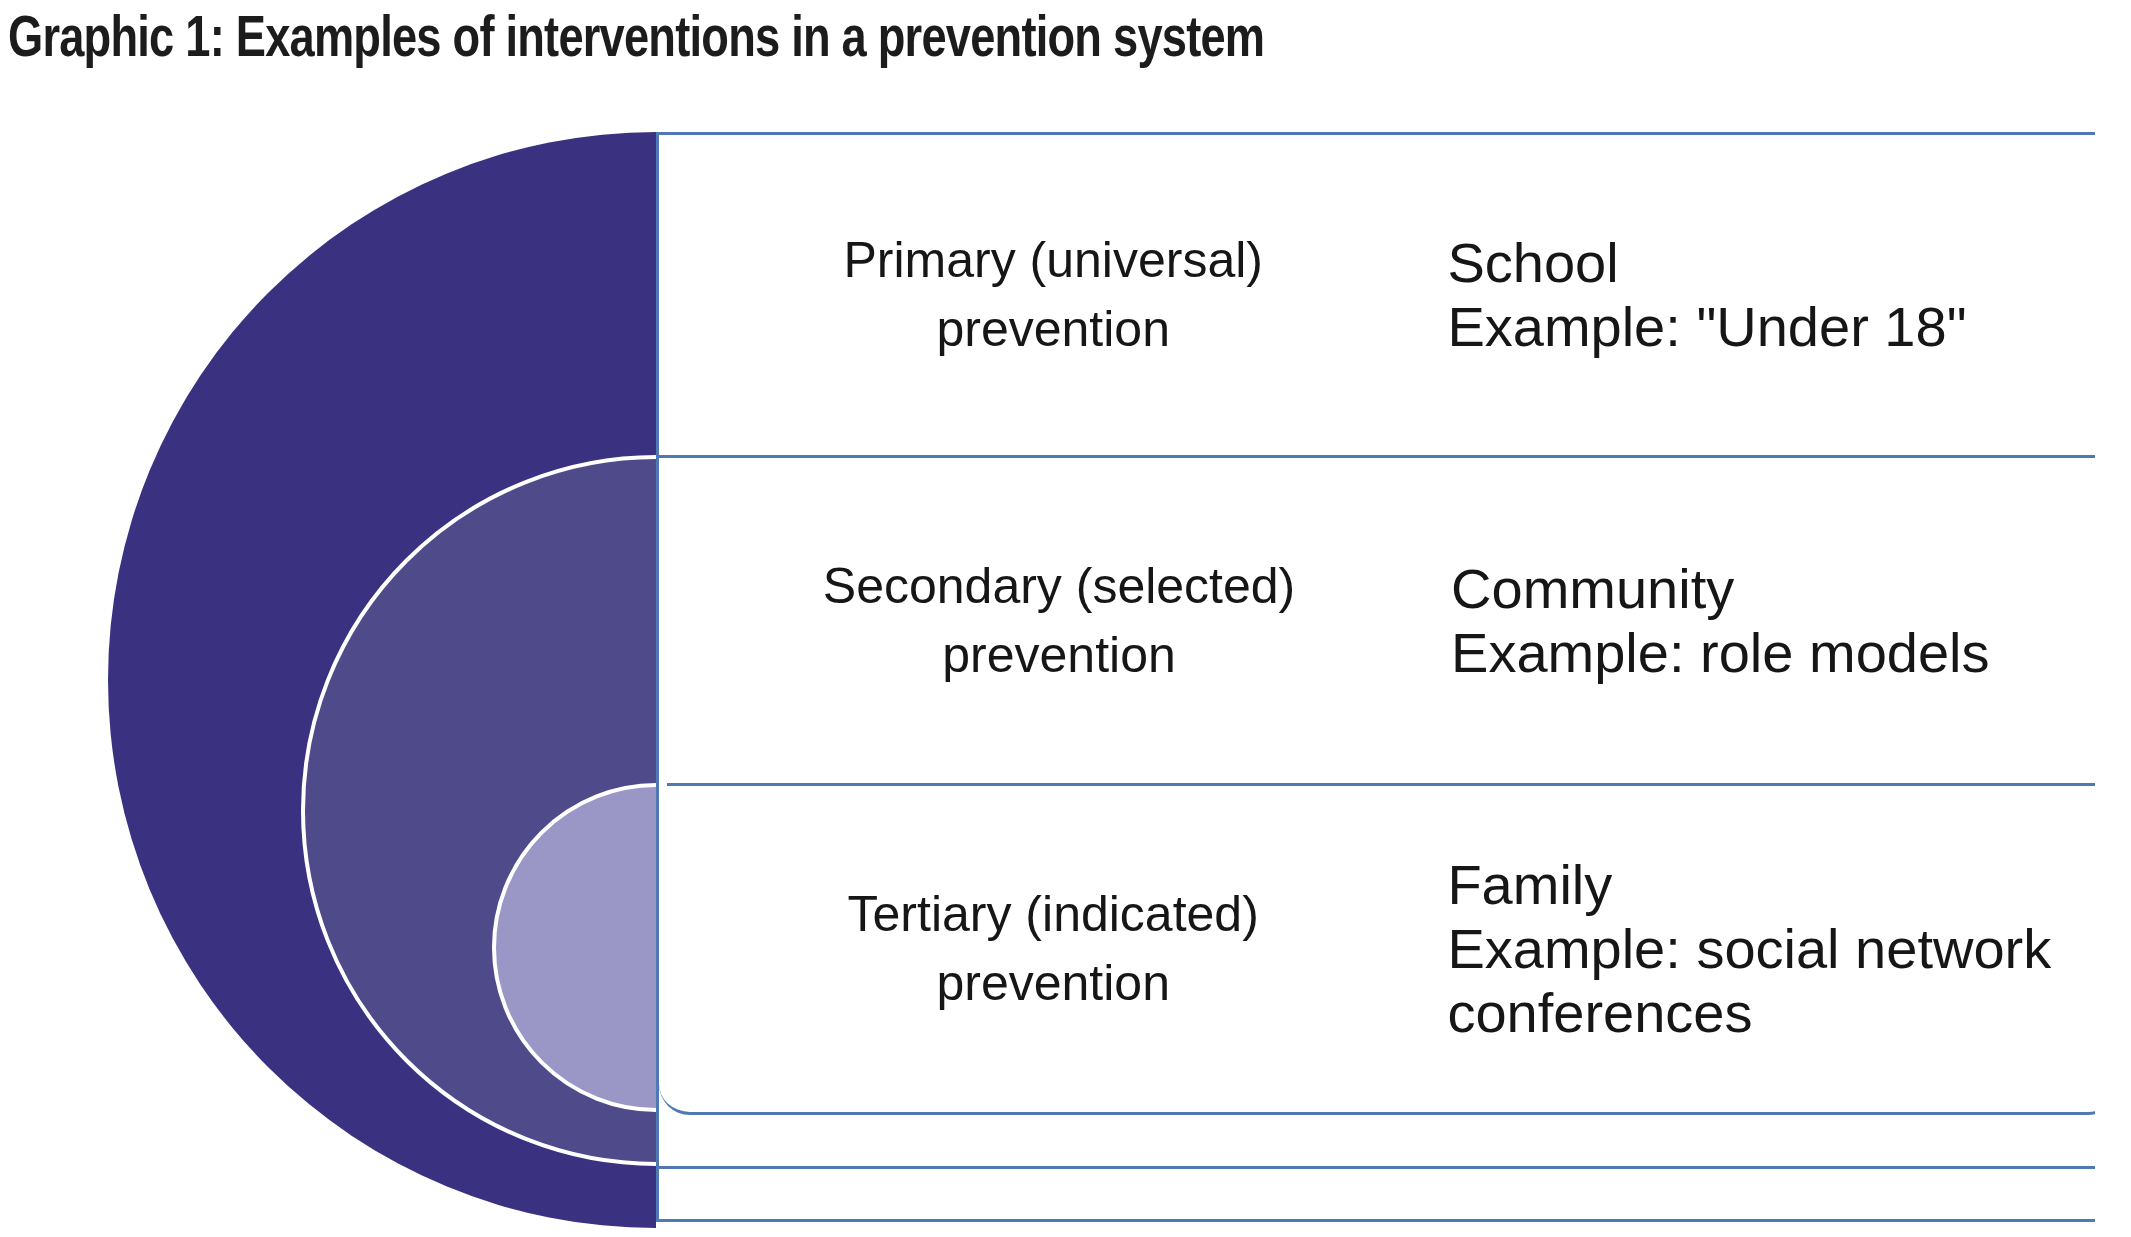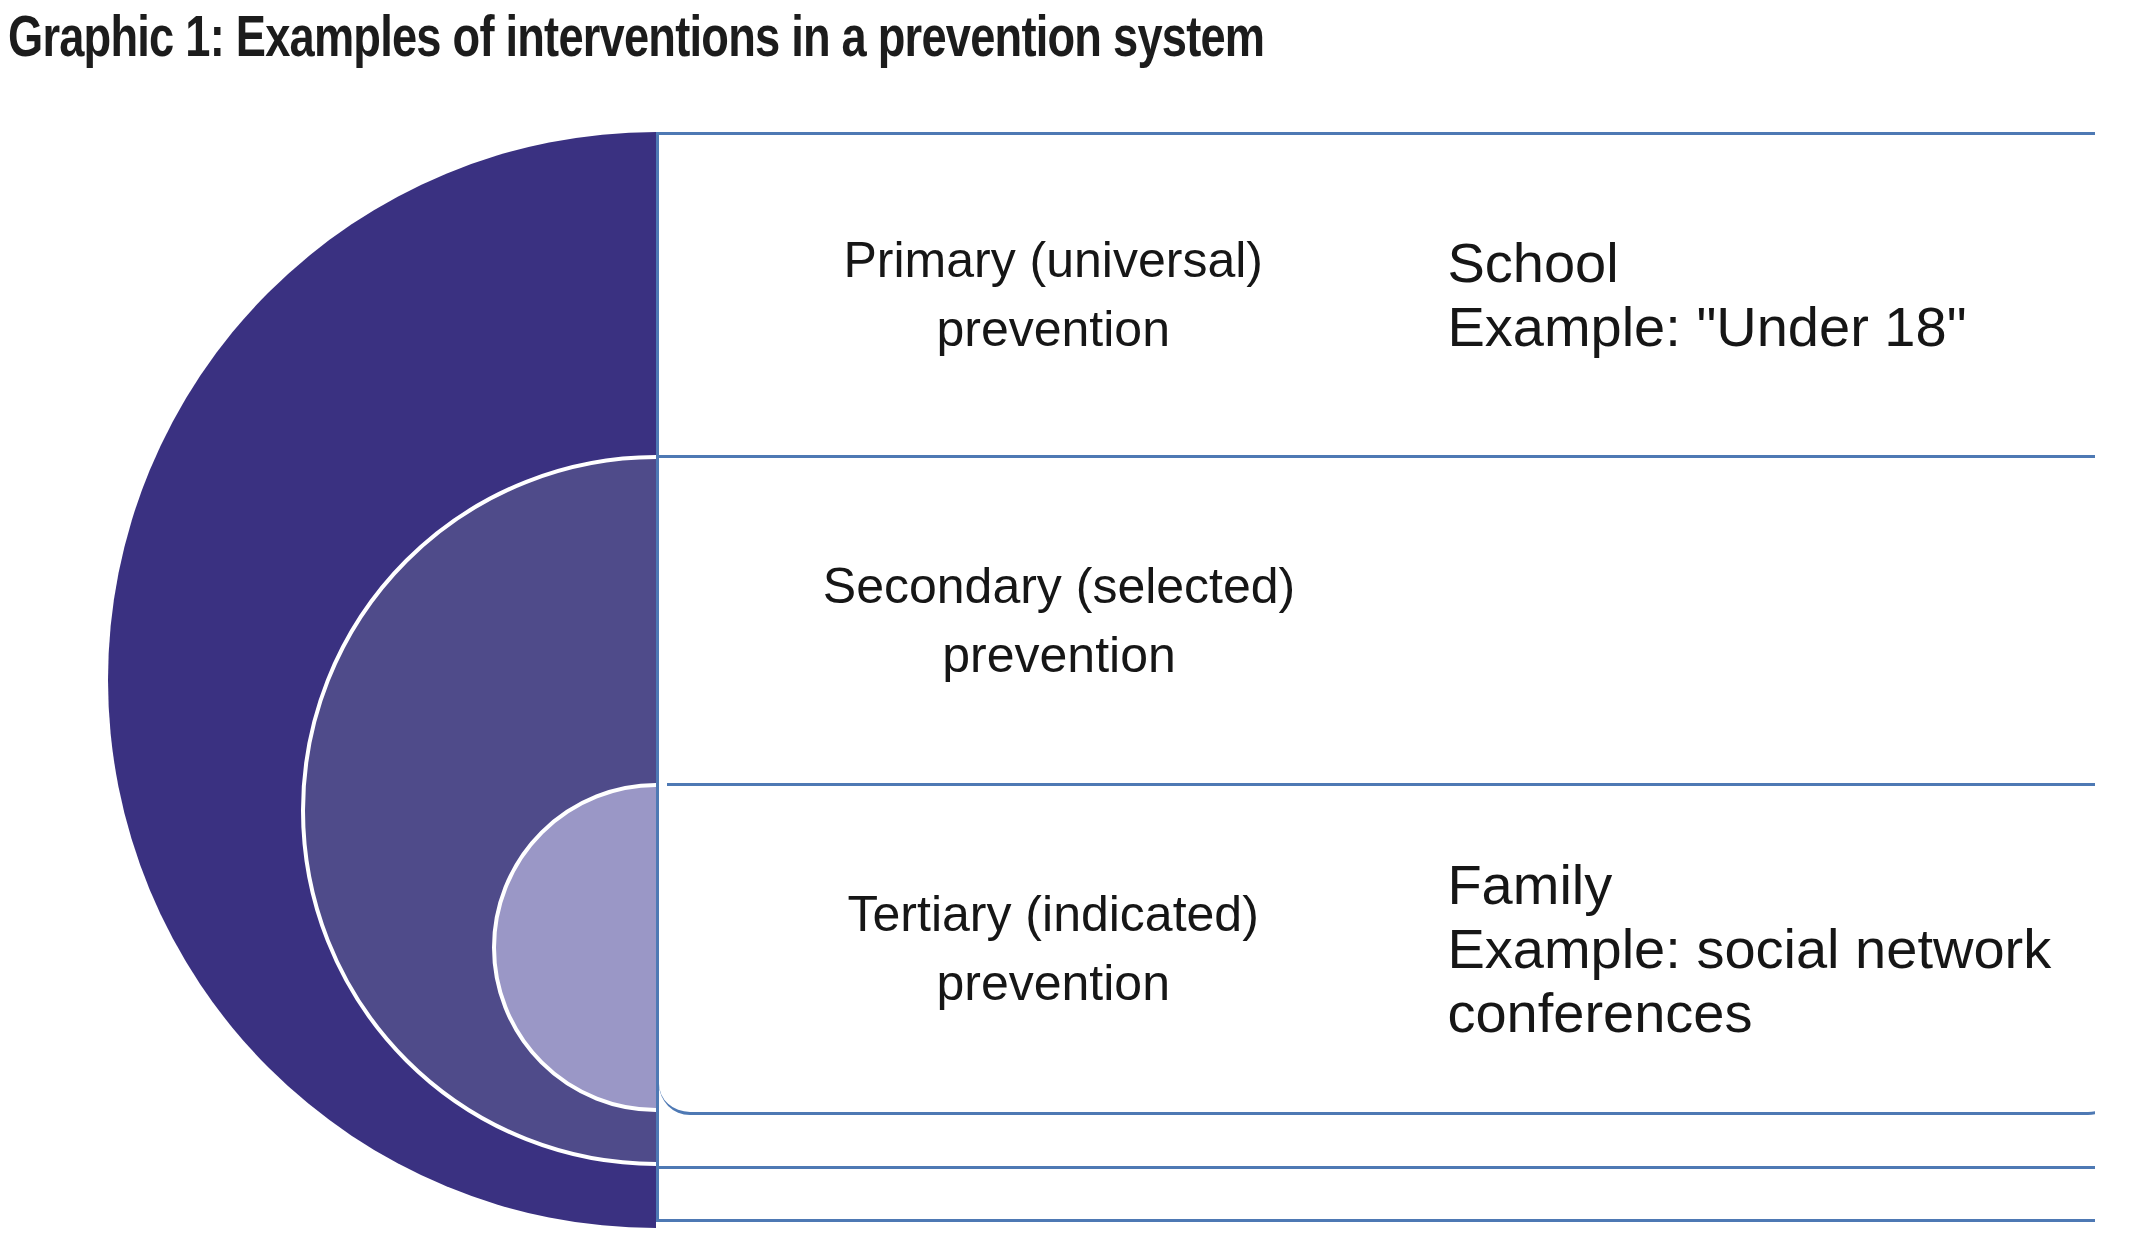--- a/index.html
+++ b/index.html
@@ -133,20 +133,24 @@
         <span>School</span>
         <span>Example: "Under 18"</span>
       </div>
     </div>
 
     <div class="row r2">
       <div class="cell label">
         <span>Secondary (selected)</span>
         <span>prevention</span>
       </div>
+      <div class="cell example">
+        <span>Community</span>
+        <span>Example: role models</span>
+      </div>
     </div>
 
     <div class="row r3">
       <div class="cell label">
         <span>Tertiary (indicated)</span>
         <span>prevention</span>
       </div>
       <div class="cell example">
         <span>Family</span>
         <span>Example: social network</span>

